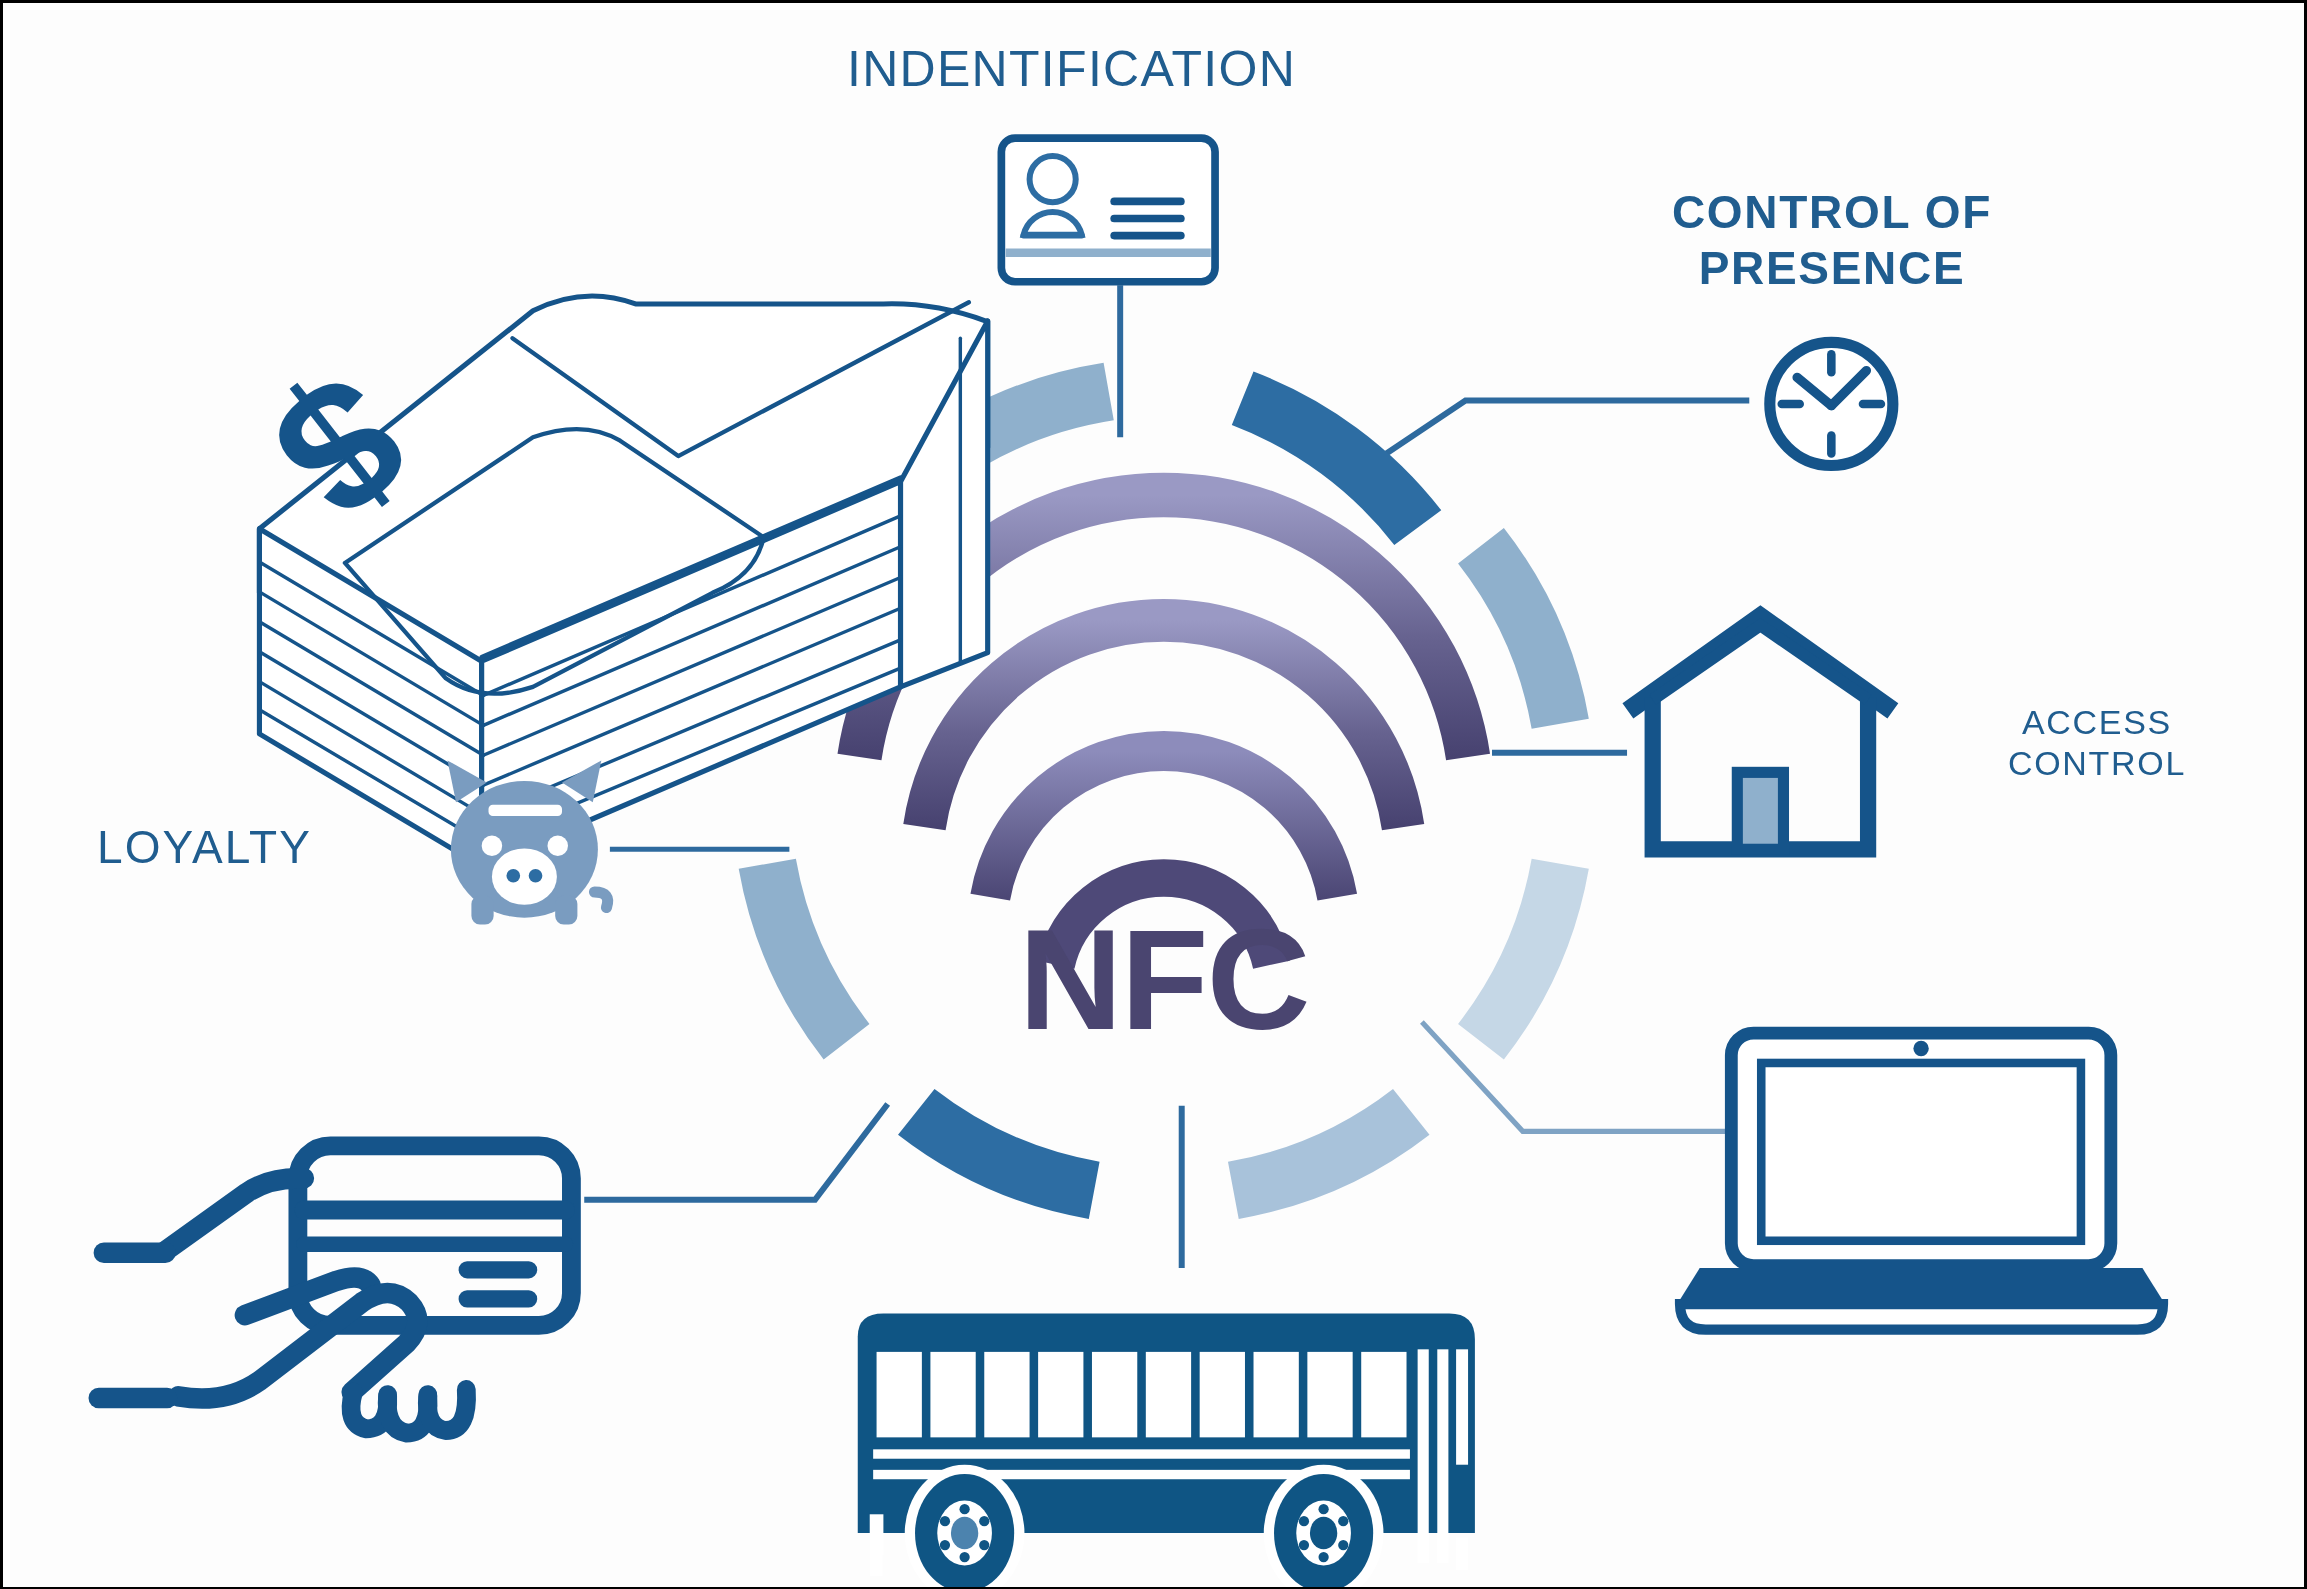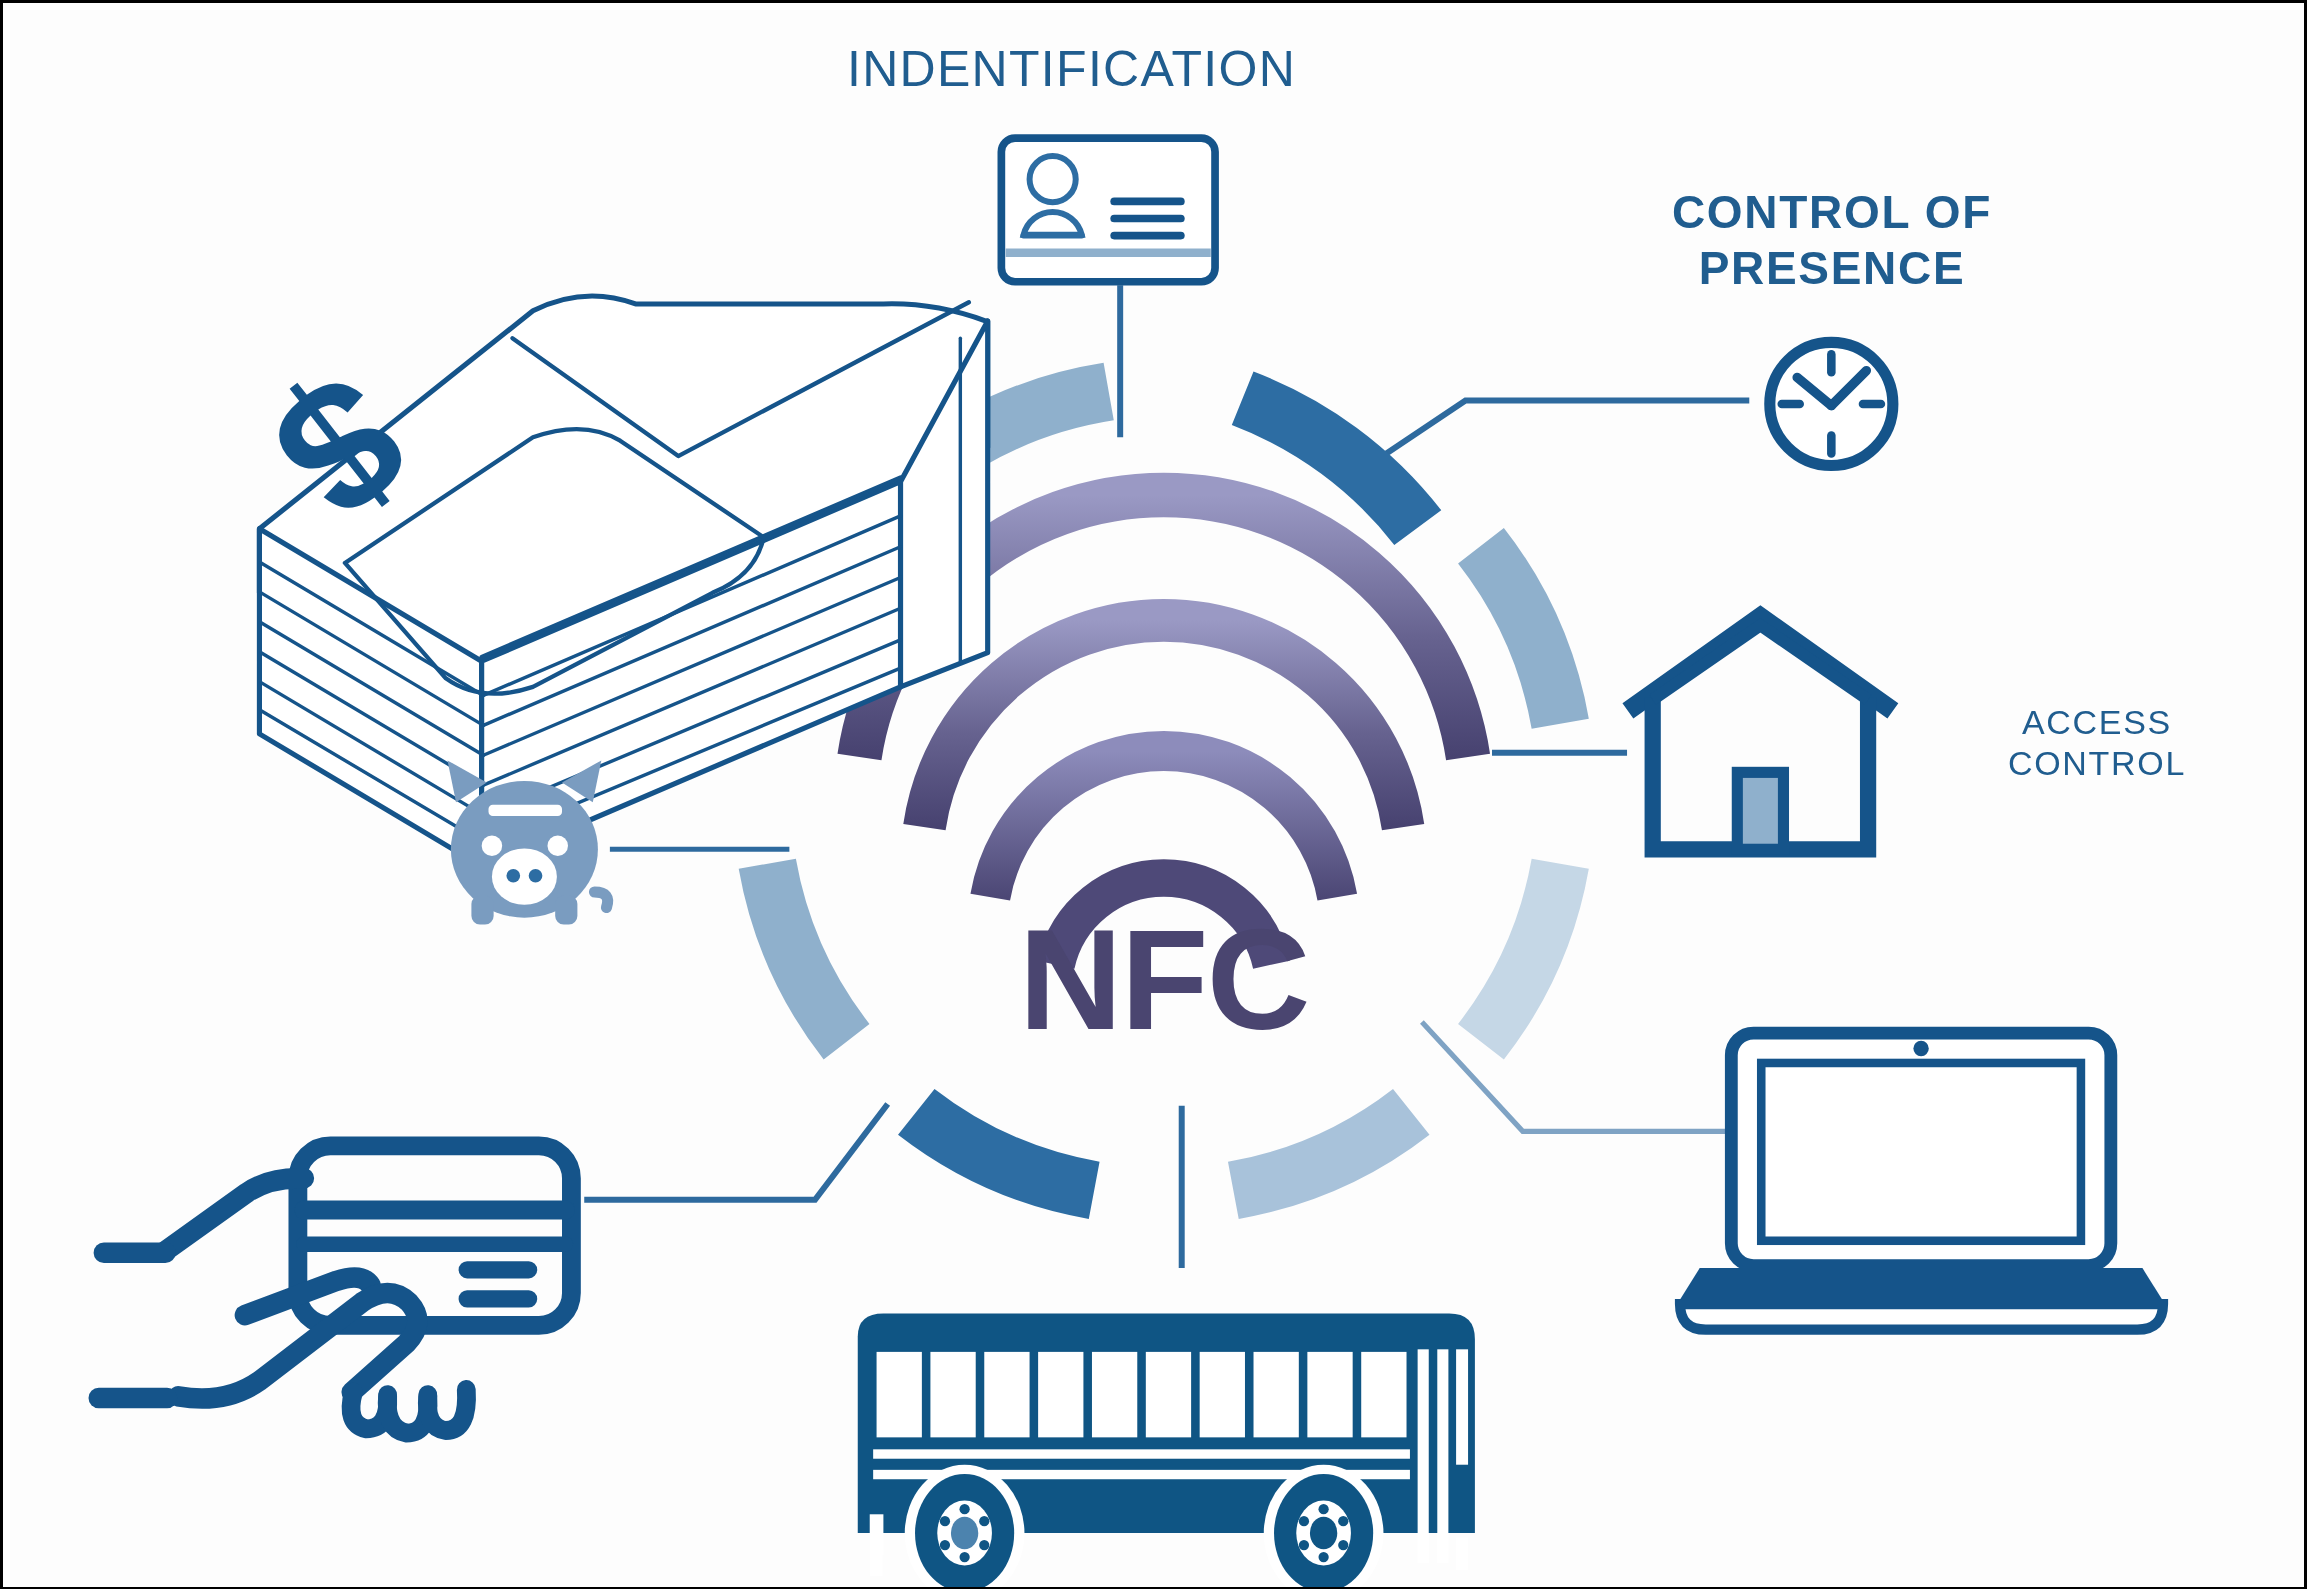--- a/index.html
+++ b/index.html
@@ -371,15 +371,16 @@
   </svg>
 
   <div class="lbl lbl-ident">INDENTIFICATION</div>
 
   <div class="lbl lbl-presence">CONTROL OF
 PRESENCE</div>
 
   <div class="lbl lbl-access">ACCESS
 CONTROL</div>
 
+  <div class="lbl lbl-loyalty">LOYALTY</div>
 
 </div>
 
 
 </body></html>

